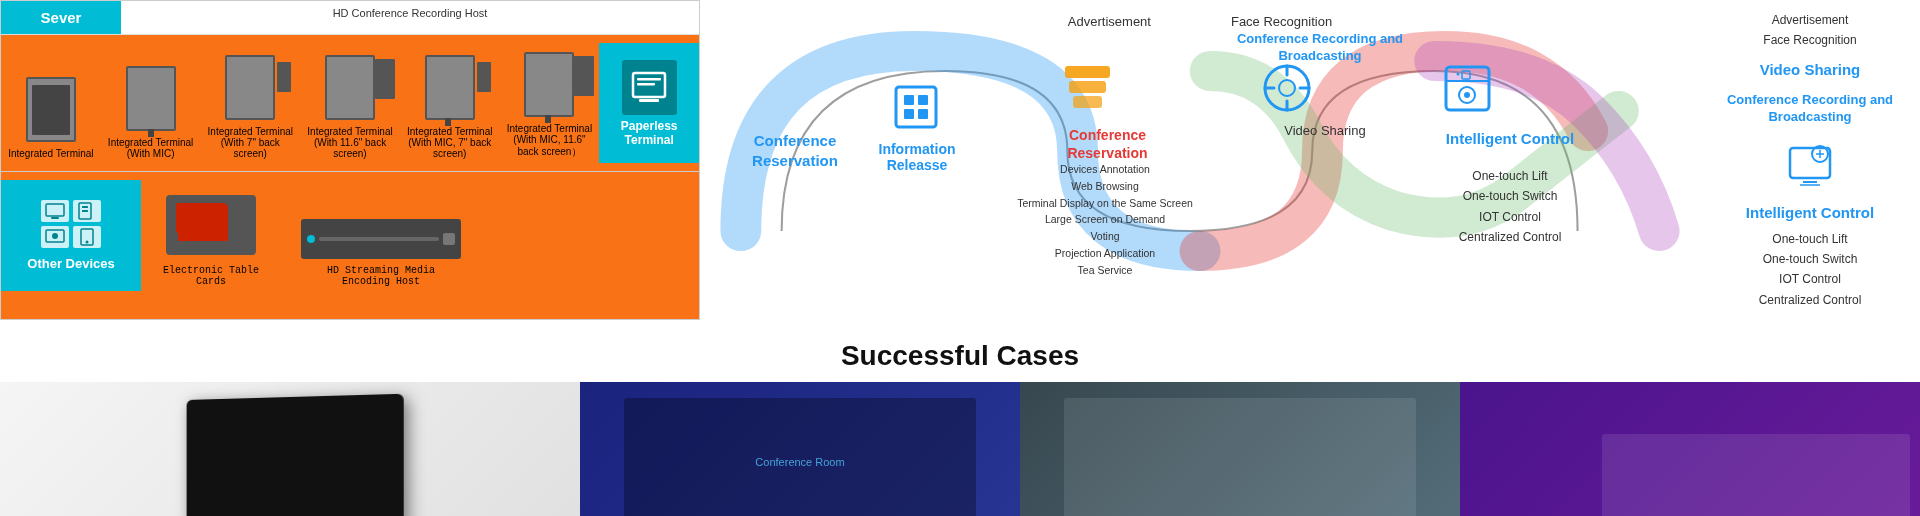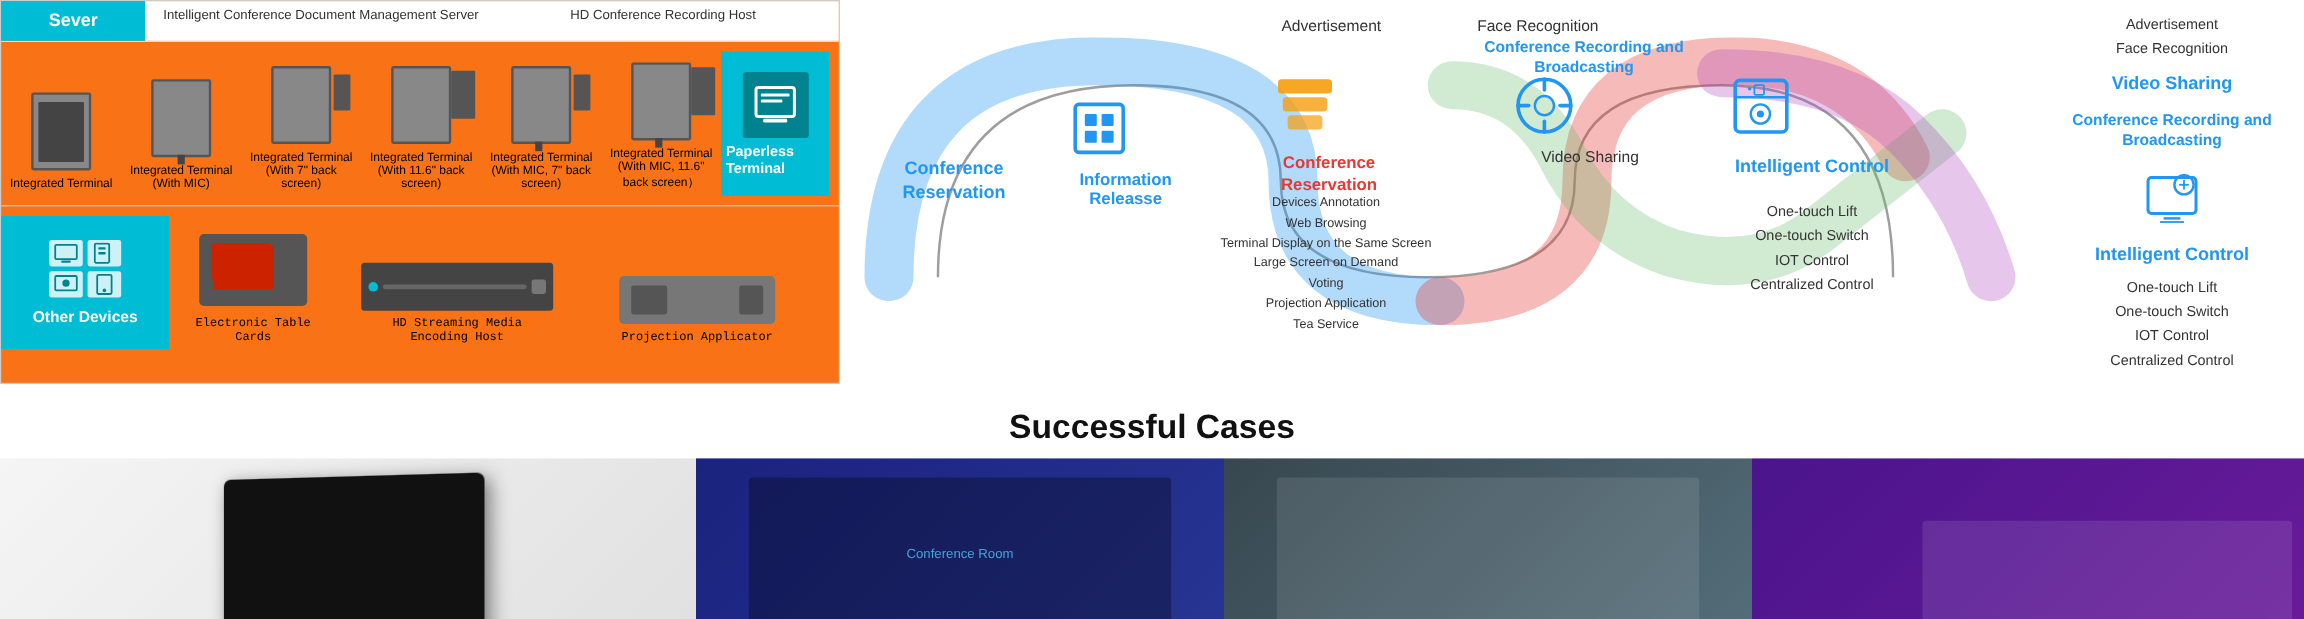--- a/index.html
+++ b/index.html
@@ -42,27 +42,27 @@
       text-align: center;
       min-height: 120px;
     }
 
     .paperless-item {
       background: #00bcd4;
       color: #fff;
       padding: 8px 4px;
       font-weight: bold;
       font-size: 13px;
-      text-align: left;
+      text-align: center;
       min-height: 120px;
       display: flex;
       flex-direction: column;
       align-items: center;
       justify-content: center;
-      width: 90px;
+      width: 100px;
     }
 
     .devices-bottom-row {
       display: flex;
       padding: 8px 0;
     }
 
     .other-devices-box {
       background: #00bcd4;
       color: #fff;
@@ -161,21 +161,20 @@
 
 <div class="top-section">
 
   <div class="left-panel">
 
     <div style="display:flex; border-bottom:1px solid #ddd;">
       <div style="background:#00bcd4; color:#fff; font-weight:bold; font-size:15px; padding:8px 12px; display:flex; align-items:center; min-width:120px; justify-content:center;">
         <span>Sever</span>
       </div>
       <div class="top-header-row" style="flex:1; border-bottom:none; padding:4px;">
-        <div class="header-cell">Intelligent Conference Document Management Server</div>
         <div class="header-cell">HD Conference Recording Host</div>
       </div>
     </div>
 
     <div class="devices-top-row">
 
       <div class="device-item">
         <div style="width:50px;height:65px;background:#888;border:2px solid #555;border-radius:2px;margin-bottom:6px;display:flex;align-items:center;justify-content:center;">
           <div style="width:38px;height:50px;background:#444;border-radius:1px;"></div>
         </div>
@@ -276,27 +275,20 @@
 
       <div class="bottom-device-item" style="width:200px;">
         <div style="width:160px;height:40px;background:#444;border-radius:3px;margin-bottom:6px;position:relative;display:flex;align-items:center;padding:0 6px;gap:4px;">
           <div style="width:8px;height:8px;border-radius:50%;background:#00bcd4;"></div>
           <div style="flex:1;height:4px;background:#666;border-radius:2px;"></div>
           <div style="width:12px;height:12px;border-radius:2px;background:#777;"></div>
         </div>
         <span style="font-size:10px;text-align:center;">HD Streaming Media Encoding Host</span>
       </div>
 
-      <div class="bottom-device-item" style="width:200px;">
-        <div style="width:130px;height:40px;background:#777;border-radius:4px;margin-bottom:6px;position:relative;">
-          <div style="position:absolute;left:10px;top:8px;width:30px;height:24px;background:#555;border-radius:2px;"></div>
-          <div style="position:absolute;right:10px;top:8px;width:20px;height:24px;background:#555;border-radius:2px;"></div>
-        </div>
-        <span style="font-size:10px;text-align:center;">Projection Applicator</span>
-      </div>
     </div>
   </div>
 
   <div class="middle-panel" style="position:relative; min-width:980px;">
 
     <div style="display:flex;justify-content:center;gap:80px;padding:4px 0 2px;font-size:13px;color:#333;">
       <span>Advertisement</span>
       <span>Face Recognition</span>
     </div>
 
@@ -321,21 +313,21 @@
       <div style="position:absolute;left:190px;top:50px;">
         <svg width="52" height="52" viewBox="0 0 52 52">
           <rect x="6" y="6" width="40" height="40" rx="3" fill="none" stroke="#2196f3" stroke-width="3"></rect>
           <rect x="14" y="14" width="10" height="10" rx="1" fill="#2196f3"></rect>
           <rect x="28" y="14" width="10" height="10" rx="1" fill="#2196f3"></rect>
           <rect x="14" y="28" width="10" height="10" rx="1" fill="#2196f3"></rect>
           <rect x="28" y="28" width="10" height="10" rx="1" fill="#2196f3"></rect>
         </svg>
       </div>
 
-      <div style="position:absolute;left:168px;top:110px;color:#2196f3;font-weight:bold;font-size:14px;text-align:center;width:140px;">Information Releasse</div>
+      <div style="position:absolute;left:147px;top:110px;color:#2196f3;font-weight:bold;font-size:14px;text-align:center;width:140px;">Information Releasse</div>
 
       <div style="position:absolute;left:360px;top:30px;">
         <svg width="55" height="55" viewBox="0 0 55 55">
           <rect x="5" y="5" width="45" height="12" rx="3" fill="#f59e0b" opacity="0.9"></rect>
           <rect x="9" y="20" width="37" height="12" rx="3" fill="#f59e0b" opacity="0.8"></rect>
           <rect x="13" y="35" width="29" height="12" rx="3" fill="#f59e0b" opacity="0.7"></rect>
         </svg>
       </div>
 
       <div style="position:absolute;left:330px;top:95px;color:#e53935;font-weight:bold;font-size:14px;text-align:center;width:155px;line-height:1.3;">Conference Reservation</div>

